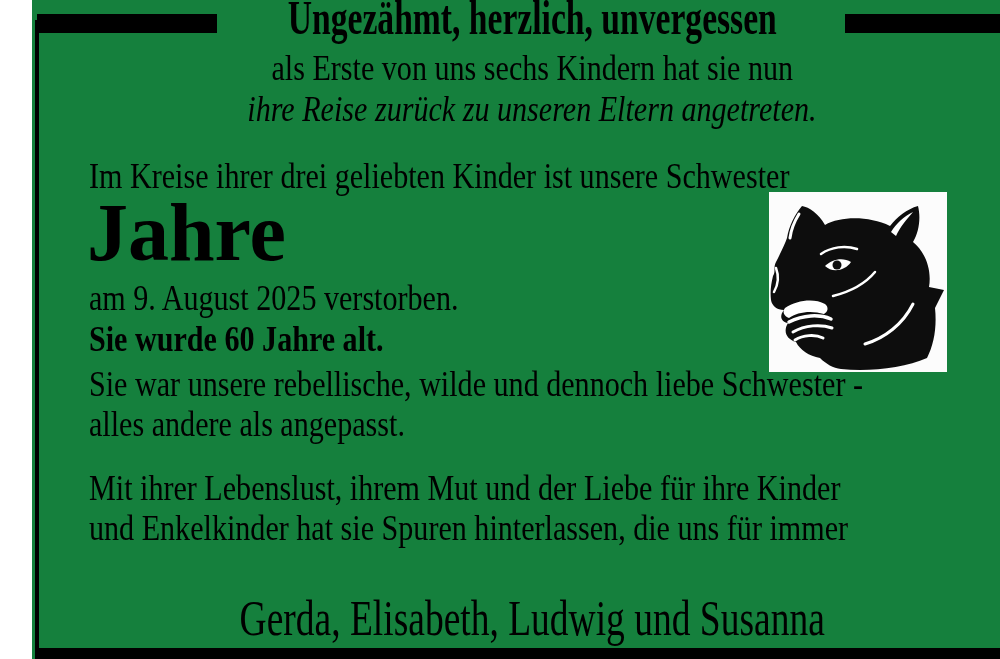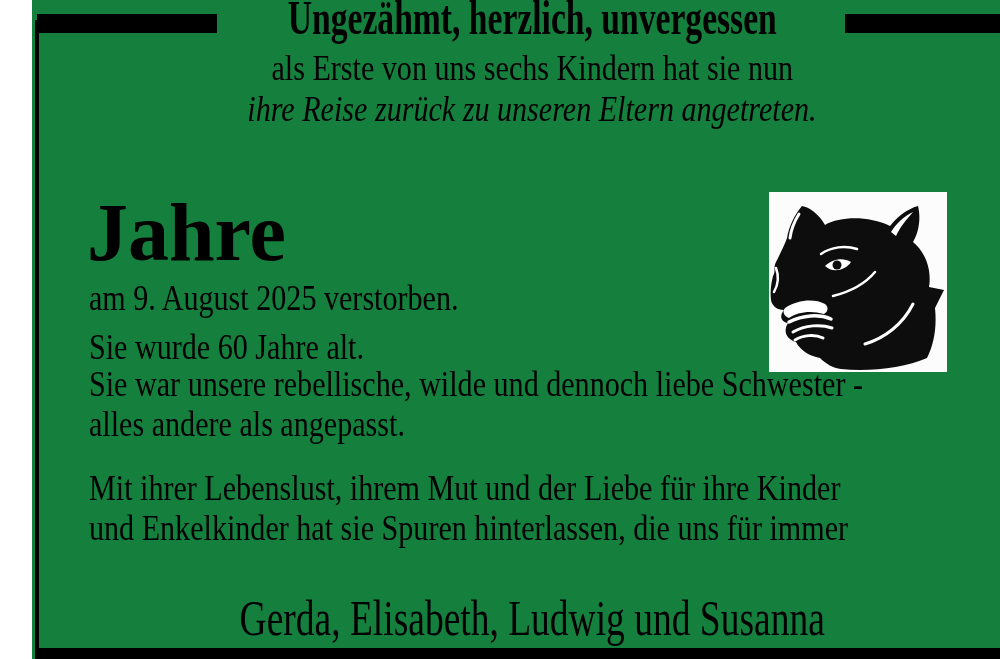--- a/index.html
+++ b/index.html
@@ -33,21 +33,21 @@
   .title .cx{transform:scaleX(0.70);}
 
   .body-line{font-size:35px;}
   .body-line .cx{transform:scaleX(0.86);}
 
   .intro1{top:51px;}
   .intro2{top:92px;font-style:italic;}
   .lead{top:159px;}
   .name{top:192px;left:55px;font-size:82px;font-weight:bold;}
   .detail1{top:281px;}
-  .detail2{top:330px;}
+  .detail2{top:322px;font-weight:bold;}
   .p1l1{top:367px;}
   .p1l2{top:407px;}
   .p2l1{top:471px;}
   .p2l2{top:511px;}
   .p2l3{top:546px;}
 
   .signature{top:593px;font-size:50px;font-weight:normal;}
   .signature .cx{transform:scaleX(0.75);}
 
   
@@ -72,20 +72,23 @@
     <span class="cx cx-c">Ungezähmt, herzlich, unvergessen</span>
   </div>
 
   <div class="line center body-line intro1">
     <span class="cx cx-c">als Erste von uns sechs Kindern hat sie nun</span>
   </div>
   <div class="line center body-line intro2">
     <span class="cx cx-c">ihre Reise zurück zu unseren Eltern angetreten.</span>
   </div>
 
+  <div class="line leftcol body-line lead">
+    <span class="cx cx-l">Im Kreise ihrer drei geliebten Kinder ist unsere Schwester</span>
+  </div>
   <div class="line name">
     <span class="cx cx-l">Jahre</span>
   </div>
   <div class="line leftcol body-line detail1">
     <span class="cx cx-l">am 9. August 2025 verstorben.</span>
   </div>
   <div class="line leftcol body-line detail2">
     <span class="cx cx-l">Sie wurde 60 Jahre alt.</span>
   </div>
 

